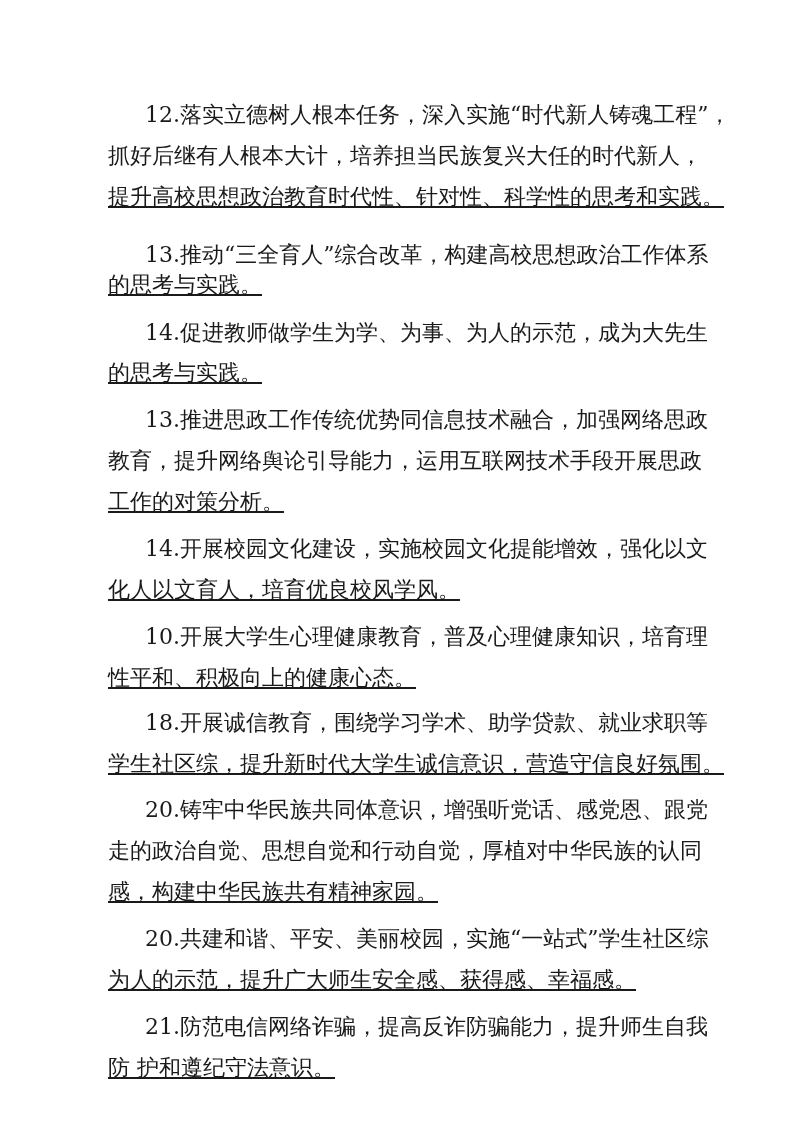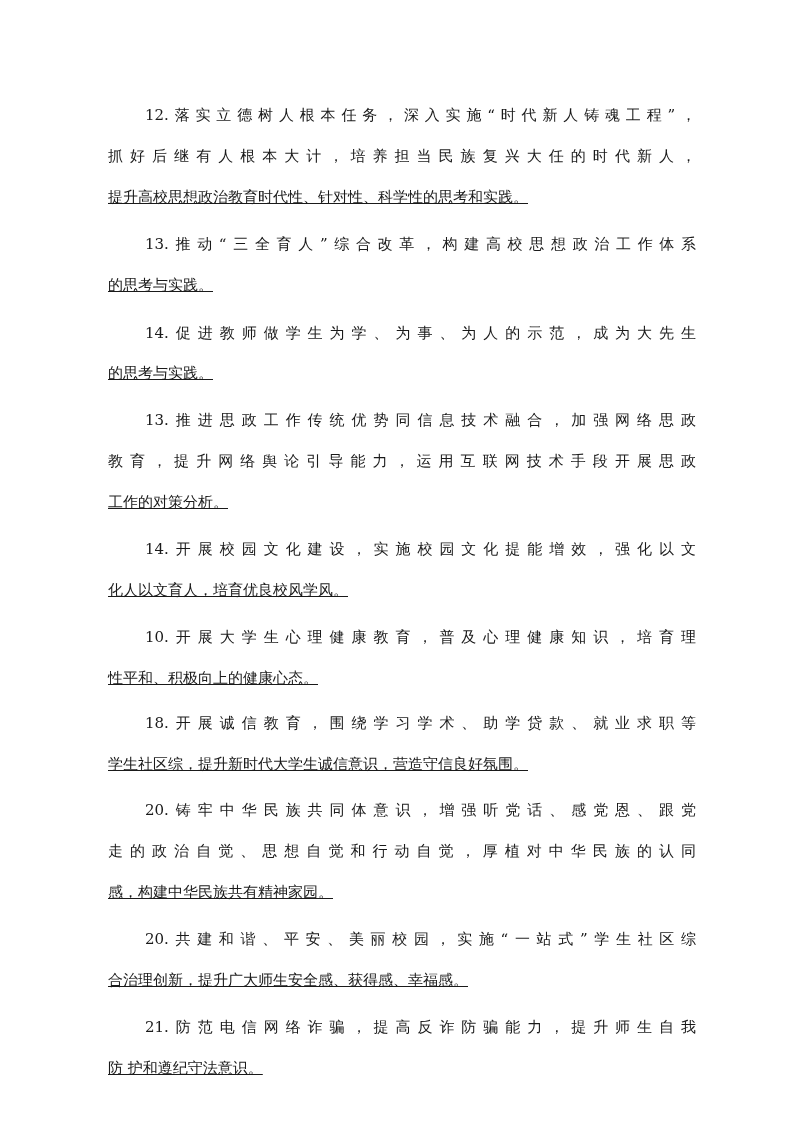--- a/index.html
+++ b/index.html
@@ -20,21 +20,21 @@
       left: 0; top: 0;
       width: 800px;
       height: 1148px;
       background: #ffffff;
     }
     .line {
       position: absolute;
       left: 108px;
       width: 588px;
       height: 30px;
-      font-size: 15px;
+      font-size: 22px;
       line-height: 30px;
       white-space: nowrap;
       text-align: justify;
       text-align-last: justify;
       letter-spacing: 0px;
     }
     .line.first {
       left: 145px;
       width: 551px;
     }
@@ -48,21 +48,21 @@
 
 <div class="page">
 
   <div>
     <div class="line first" style="top:100px">12.落实立德树人根本任务，深入实施“时代新人铸魂工程”，</div>
     <div class="line" style="top:141px">抓好后继有人根本大计，培养担当民族复兴大任的时代新人，</div>
     <div class="line last" style="top:182px">提升高校思想政治教育时代性、针对性、科学性的思考和实践。</div>
   </div>
 
   <div>
-    <div class="line first" style="top:229px">13.推动“三全育人”综合改革，构建高校思想政治工作体系</div>
+    <div class="line first" style="top:240px">13.推动“三全育人”综合改革，构建高校思想政治工作体系</div>
     <div class="line last" style="top:270px">的思考与实践。</div>
   </div>
 
   <div>
     <div class="line first" style="top:318px">14.促进教师做学生为学、为事、为人的示范，成为大先生</div>
     <div class="line last" style="top:358px">的思考与实践。</div>
   </div>
 
   <div>
     <div class="line first" style="top:405px">13.推进思政工作传统优势同信息技术融合，加强网络思政</div>
@@ -86,21 +86,21 @@
   </div>
 
   <div>
     <div class="line first" style="top:795px">20.铸牢中华民族共同体意识，增强听党话、感党恩、跟党</div>
     <div class="line" style="top:836px">走的政治自觉、思想自觉和行动自觉，厚植对中华民族的认同</div>
     <div class="line last" style="top:877px">感，构建中华民族共有精神家园。</div>
   </div>
 
   <div>
     <div class="line first" style="top:924px">20.共建和谐、平安、美丽校园，实施“一站式”学生社区综</div>
-    <div class="line last" style="top:965px">合治理创新，提升广大师生安全感、获得感、幸福感。</div>
+    <div class="line last" style="top:965px">为人的示范，提升广大师生安全感、获得感、幸福感。</div>
   </div>
 
   <div>
     <div class="line first" style="top:1012px">21.防范电信网络诈骗，提高反诈防骗能力，提升师生自我</div>
     <div class="line last" style="top:1053px">防 护和遵纪守法意识。</div>
   </div>
 
 </div>
 
 </body></html>

